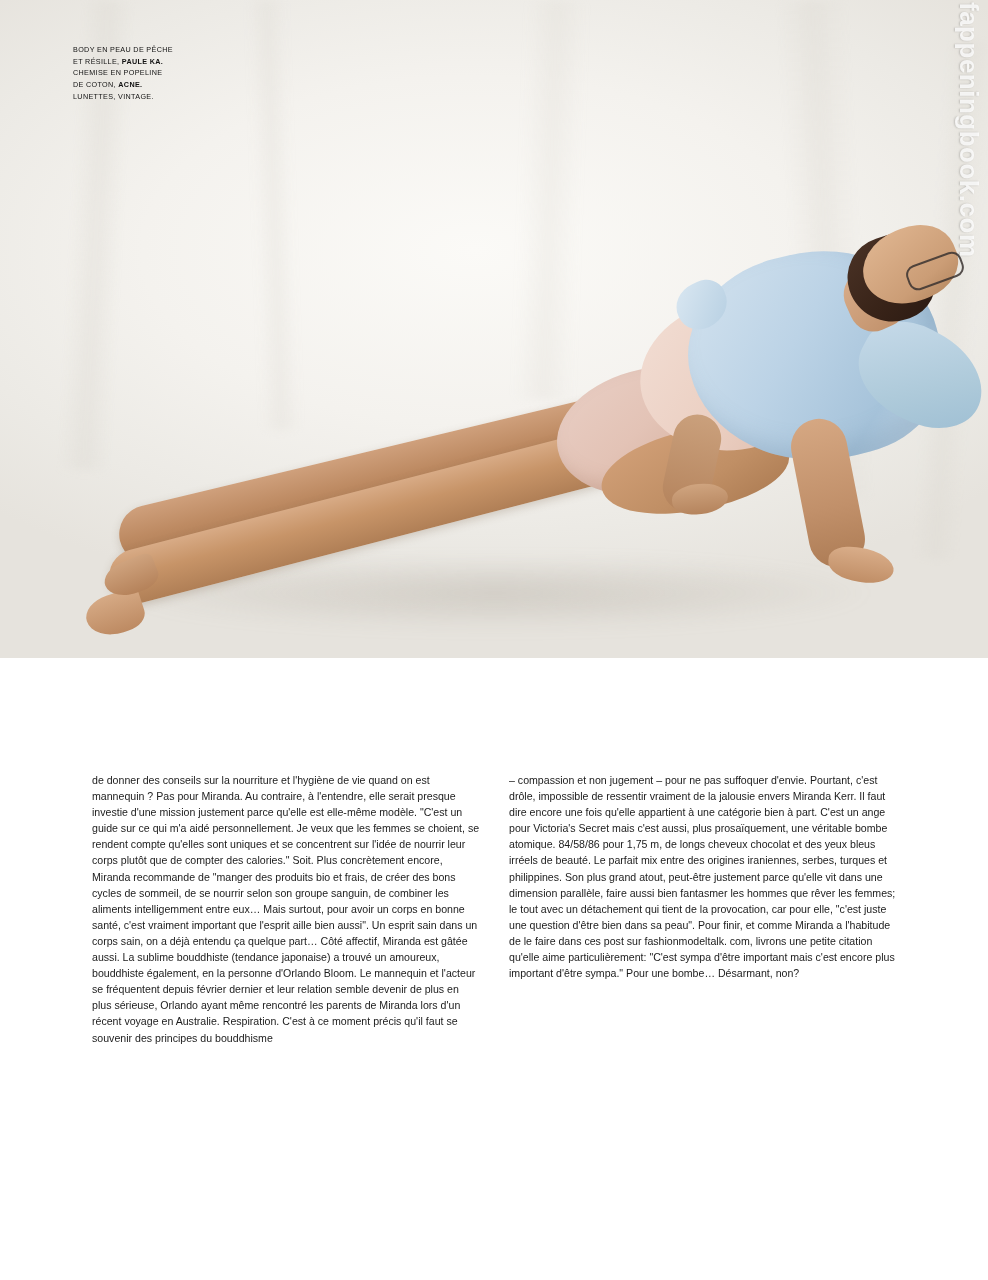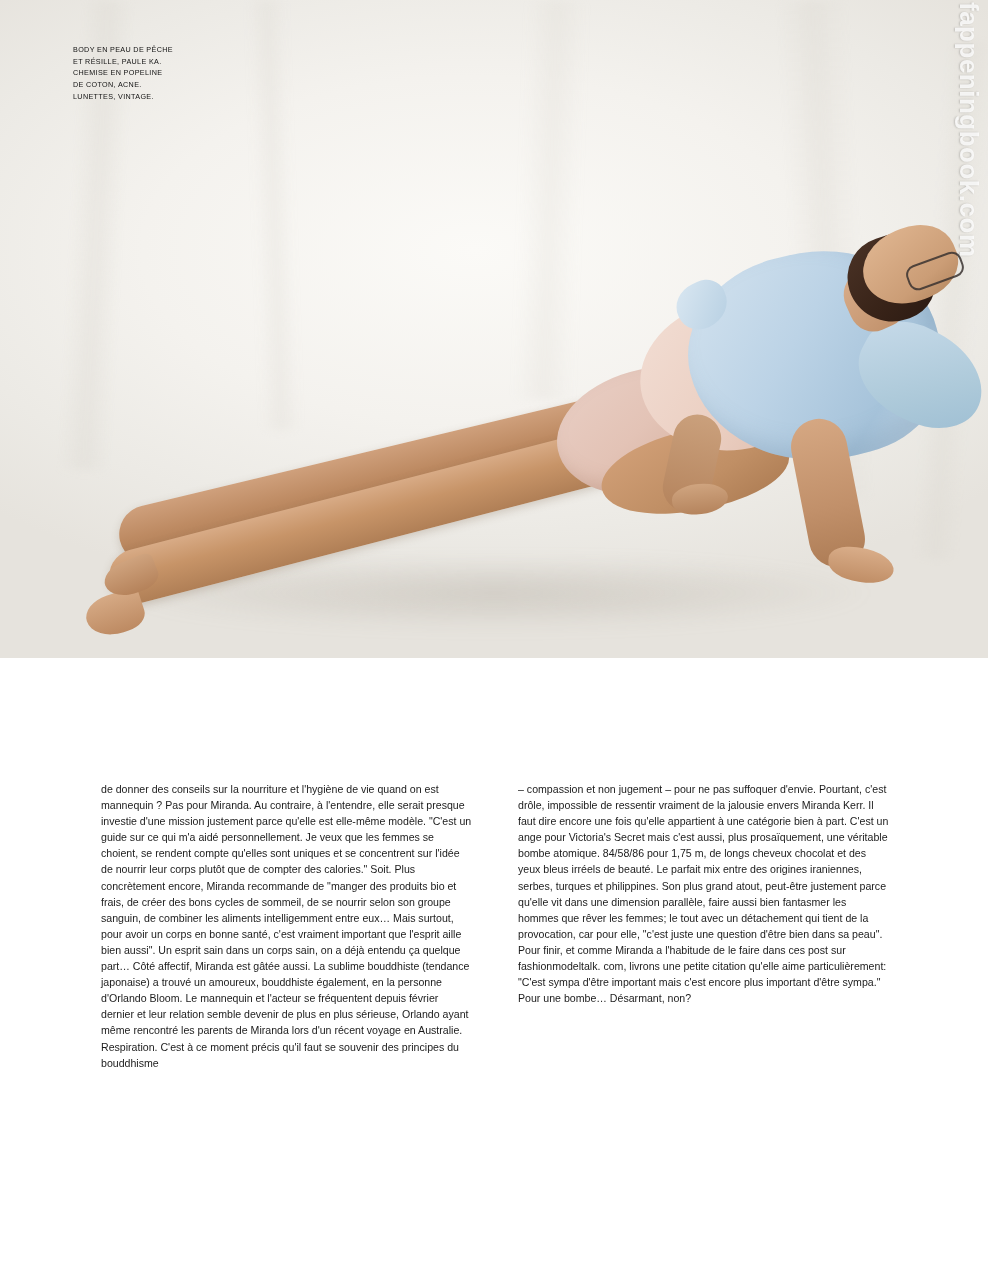--- a/index.html
+++ b/index.html
@@ -23,21 +23,21 @@
     top: 44px;
     width: 220px;
     font-size: 7.2px;
     line-height: 1.62;
     letter-spacing: 0.35px;
     text-transform: uppercase;
     color: #111;
     z-index: 6;
     margin-left: 31px;
   }
-  .caption .b { font-weight: 400; }
+  .caption .b { font-weight: 700; }
 
   
   .photo {
     position: absolute;
     left: 0;
     top: 0;
     width: 988px;
     height: 658px;
     background:
       radial-gradient(ellipse 70% 55% at 48% 38%, #fbfaf7 0%, #f4f2ee 48%, #eceae5 78%, #e6e3dd 100%);
@@ -254,21 +254,21 @@
     display: flex;
     gap: 28px;
   }
   .col {
     width: 389px;
     font-size: 10.6px;
     line-height: 1.52;
     color: #1b1b1b;
     text-align: left;
   }
-  .col p { margin: 9px; }
+  .col p { margin: 0; }
 </style>
 </head>
 <body>
 
 <div class="photo">
   <div class="fold f1"></div>
   <div class="fold f2"></div>
   <div class="fold f3"></div>
   <div class="fold f4"></div>
   <div class="fold f5"></div>

